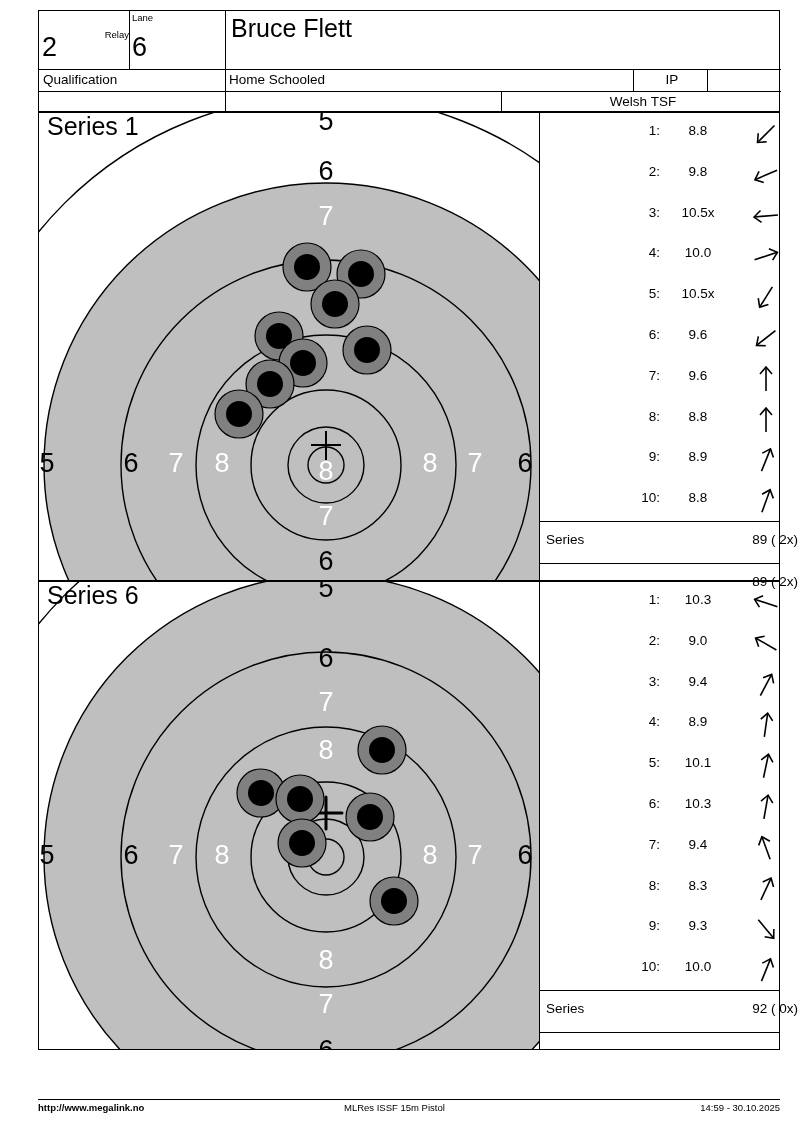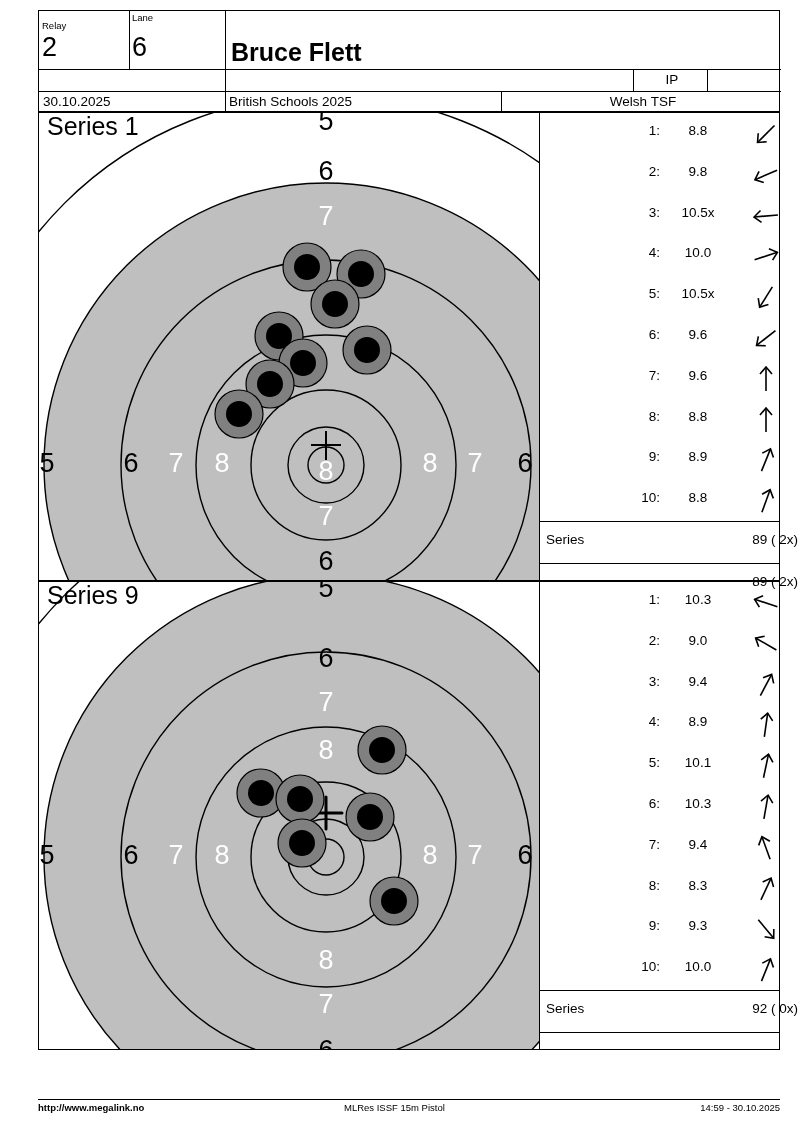--- a/index.html
+++ b/index.html
@@ -61,33 +61,33 @@
   <div class="hdr">
     <div class="hline" style="top:58px;"></div>
     <div class="hline" style="top:80px;"></div>
     <div class="vline" style="left:90px;height:58px;"></div>
     <div class="vline" style="left:186px;height:58px;"></div>
     <div class="vline" style="left:186px;top:58px;height:43px;"></div>
     <div class="vline" style="left:594px;top:58px;height:22px;"></div>
     <div class="vline" style="left:668px;top:58px;height:22px;"></div>
     <div class="vline" style="left:462px;top:80px;height:21px;"></div>
 
-    <div class="cell lbl-small" style="left:0;top:8px;width:90px;">Relay</div>
+    <div class="cell lbl-small" style="left:0;top:17px;width:90px;text-align:right;">Relay</div>
     <div class="cell big-num" style="left:0;top:22px;width:90px;">2</div>
 
     <div class="cell lbl-small" style="left:90px;top:0;width:96px;">Lane</div>
     <div class="cell big-num" style="left:90px;top:22px;width:96px;">6</div>
 
-    <div class="cell name" style="left:186px;top:26px;width:550px;font-weight:bold;">Bruce Flett</div>
-
+    <div class="cell name" style="left:186px;top:2px;width:550px;">Bruce Flett</div>
+
+    <div class="cell row-txt" style="left:0;top:59px;width:186px;">Qualification</div>
+    <div class="cell row-txt" style="left:186px;top:59px;width:408px;">Home Schooled</div>
     <div class="cell row-txt" style="left:594px;top:59px;width:74px;text-align:center;">IP</div>
     <div class="cell row-txt" style="left:668px;top:59px;width:74px;"></div>
 
-    <div class="cell row-txt" style="left:0;top:81px;width:186px;">30.10.2025</div>
-    <div class="cell row-txt" style="left:186px;top:81px;width:276px;">British Schools 2025</div>
     <div class="cell row-txt" style="left:462px;top:81px;width:280px;text-align:center;">Welsh TSF</div>
   </div>
 
   <div class="series" id="series1">
     <div class="targetbox">
       <svg class="target-svg" width="500" height="467" viewBox="0 0 500 467">
         <g fill="none" stroke="#000" stroke-width="1.4">
           <circle cx="287" cy="352" r="455"></circle>
           <circle cx="287" cy="352" r="370"></circle>
         </g>
@@ -298,21 +298,21 @@
           <circle cx="222" cy="211" r="24" fill="#808080" stroke="#000" stroke-width="1.2"></circle>
           <circle cx="222" cy="211" r="13" fill="#000"></circle>
           <circle cx="261" cy="217" r="24" fill="#808080" stroke="#000" stroke-width="1.2"></circle>
           <circle cx="261" cy="217" r="13" fill="#000"></circle>
           <circle cx="263" cy="261" r="24" fill="#808080" stroke="#000" stroke-width="1.2"></circle>
           <circle cx="263" cy="261" r="13" fill="#000"></circle>
           <circle cx="355" cy="319" r="24" fill="#808080" stroke="#000" stroke-width="1.2"></circle>
           <circle cx="355" cy="319" r="13" fill="#000"></circle>
         </g>
       </svg>
-      <div class="series-title">Series 9</div>
+      <div class="series-title">Series 6</div>
     </div>
     <div class="divider"></div>
     <div class="shotlist">
         <div class="shotrow" style="top: 0px;">
           <span class="idx">1:</span>
           <span class="val">10.3</span>
           <span class="arr"><svg width="32" height="30" viewBox="0 0 32 30">
               <g transform="rotate(288 16 15)" stroke="#000" stroke-width="1.6" fill="none">
                 <line x1="16" y1="27" x2="16" y2="3"></line>
                 <polyline points="10,10 16,3 22,10"></polyline>

